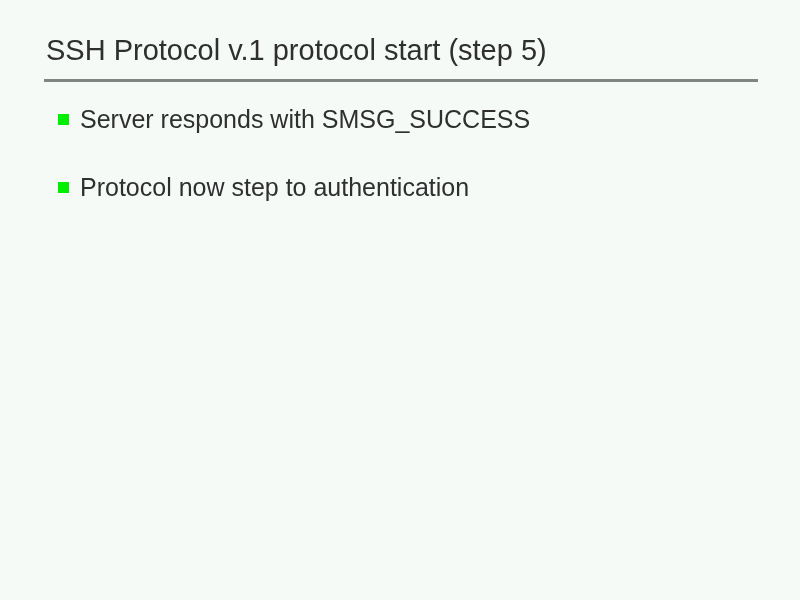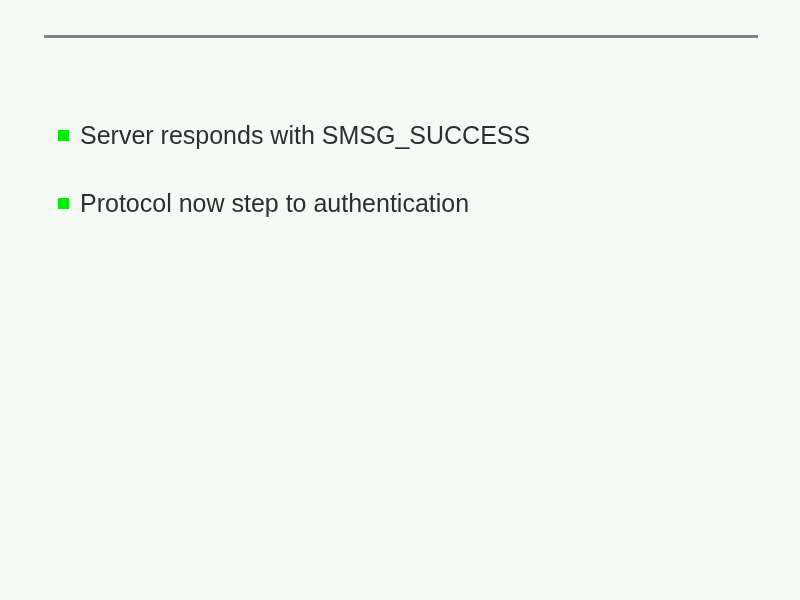--- a/index.html
+++ b/index.html
@@ -44,21 +44,21 @@
     width: 714px;
     height: 3px;
     background: #7f8582;
     margin-top: 7px;
   }
 
   
   #bullet-list {
     position: absolute;
     left: 58px;
-    top: 119px;
+    top: 103px;
     width: 700px;
     list-style: none;
     margin: 0;
     padding: 0;
   }
   .bullet-item {
     display: flex;
     align-items: flex-start;
     margin: 0 0 35px 0;
     padding: 0;
@@ -79,20 +79,21 @@
     line-height: 33px;
     white-space: nowrap;
   }
 </style>
 </head>
 <body>
 
 <div id="slide">
 
   <div id="title-block">
+    <h1 id="slide-title">SSH Protocol v.1 protocol start (step 5)</h1>
     <div id="title-rule"></div>
   </div>
 
   <ul id="bullet-list">
 
     <li class="bullet-item">
       <span class="bullet-marker"></span>
       <span class="bullet-text">Server responds with SMSG_SUCCESS</span>
     </li>
 

